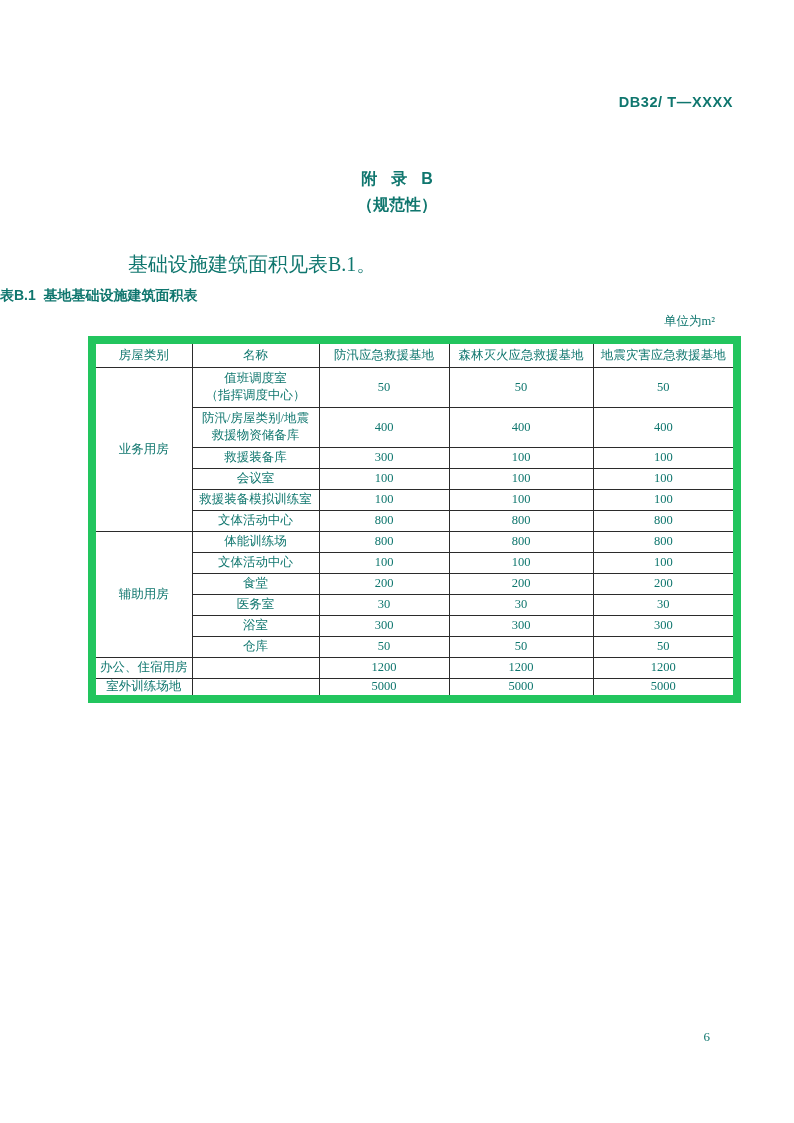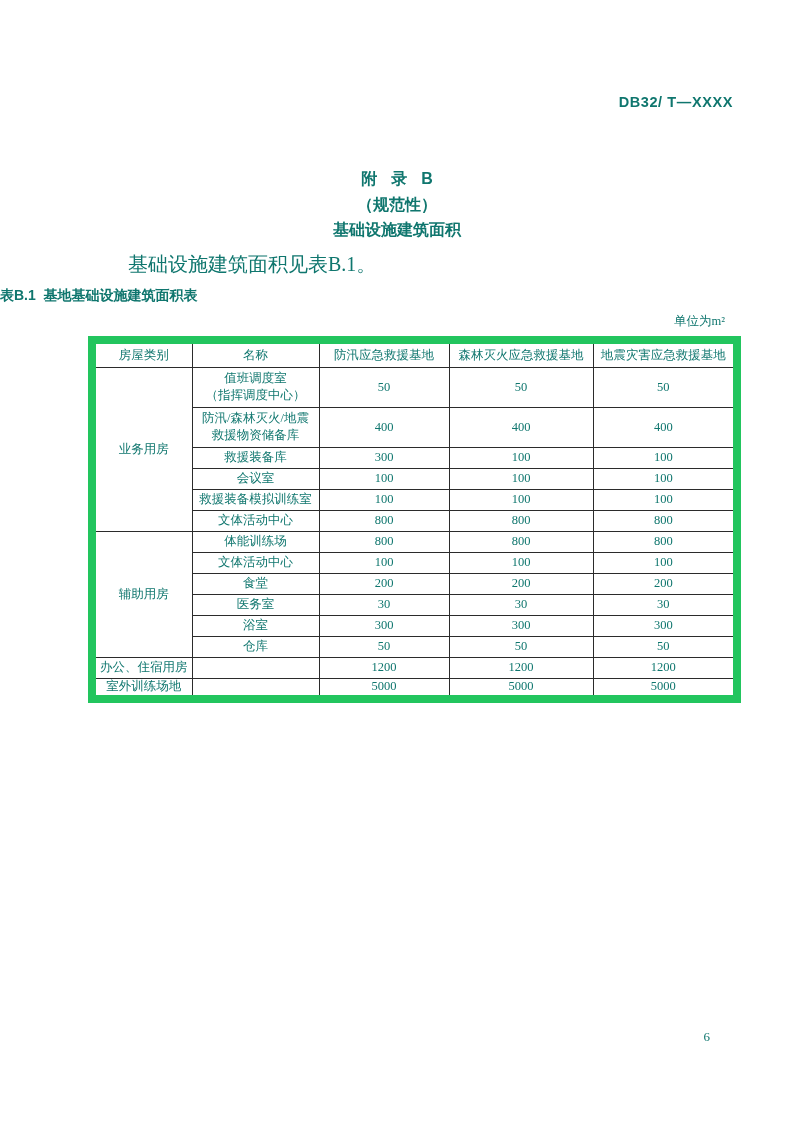--- a/index.html
+++ b/index.html
@@ -30,21 +30,21 @@
     font-size: 20px; text-indent: 2em;
   }
   .table-caption {
     position: absolute; top: 287px; left: 0; right: 0;
     text-align: left;
     font-family: "Liberation Sans", sans-serif;
     font-weight: bold; font-size: 14px;
     white-space: pre;
   }
   .unit-note {
-    position: absolute; top: 313px; right: 69px;
+    position: absolute; top: 313px; right: 79px;
     font-size: 12.5px;
   }
   table.area-table {
     position: absolute; top: 336px; left: 88px;
     width: 645px;
     border-collapse: collapse; table-layout: fixed;
     font-size: 12.5px;
     border: 8px solid #22c55e;
   }
   .area-table th, .area-table td {
@@ -67,21 +67,20 @@
 </head>
 <body>
 
 <div class="page">
 
   <div class="doc-header">DB32/ T—XXXX</div>
 
   <div class="title-block">
     <div class="title-line-1">附 录 B</div>
     <div class="title-line-2">（规范性）</div>
-    <div class="title-line-3">基础设施建筑面积</div>
   </div>
 
   <div class="intro">基础设施建筑面积见表B.1。</div>
 
   <div class="table-caption">表B.1  基地基础设施建筑面积表</div>
 
   <div class="unit-note">单位为m²</div>
 
   <table class="area-table">
     <colgroup>
@@ -106,21 +105,21 @@
           <td class="name-cell">
             <div>值班调度室</div>
             <div>（指挥调度中心）</div>
           </td>
           <td class="val-cell">50</td>
           <td class="val-cell">50</td>
           <td class="val-cell">50</td>
         </tr>
         <tr class="tall">
           <td class="name-cell">
-            <div>防汛/森林灭火/地震</div>
+            <div>防汛/房屋类别/地震</div>
             <div>救援物资储备库</div>
           </td>
           <td class="val-cell">400</td>
           <td class="val-cell">400</td>
           <td class="val-cell">400</td>
         </tr>
         <tr>
           <td class="name-cell">
             <div>救援装备库</div>
           </td>

